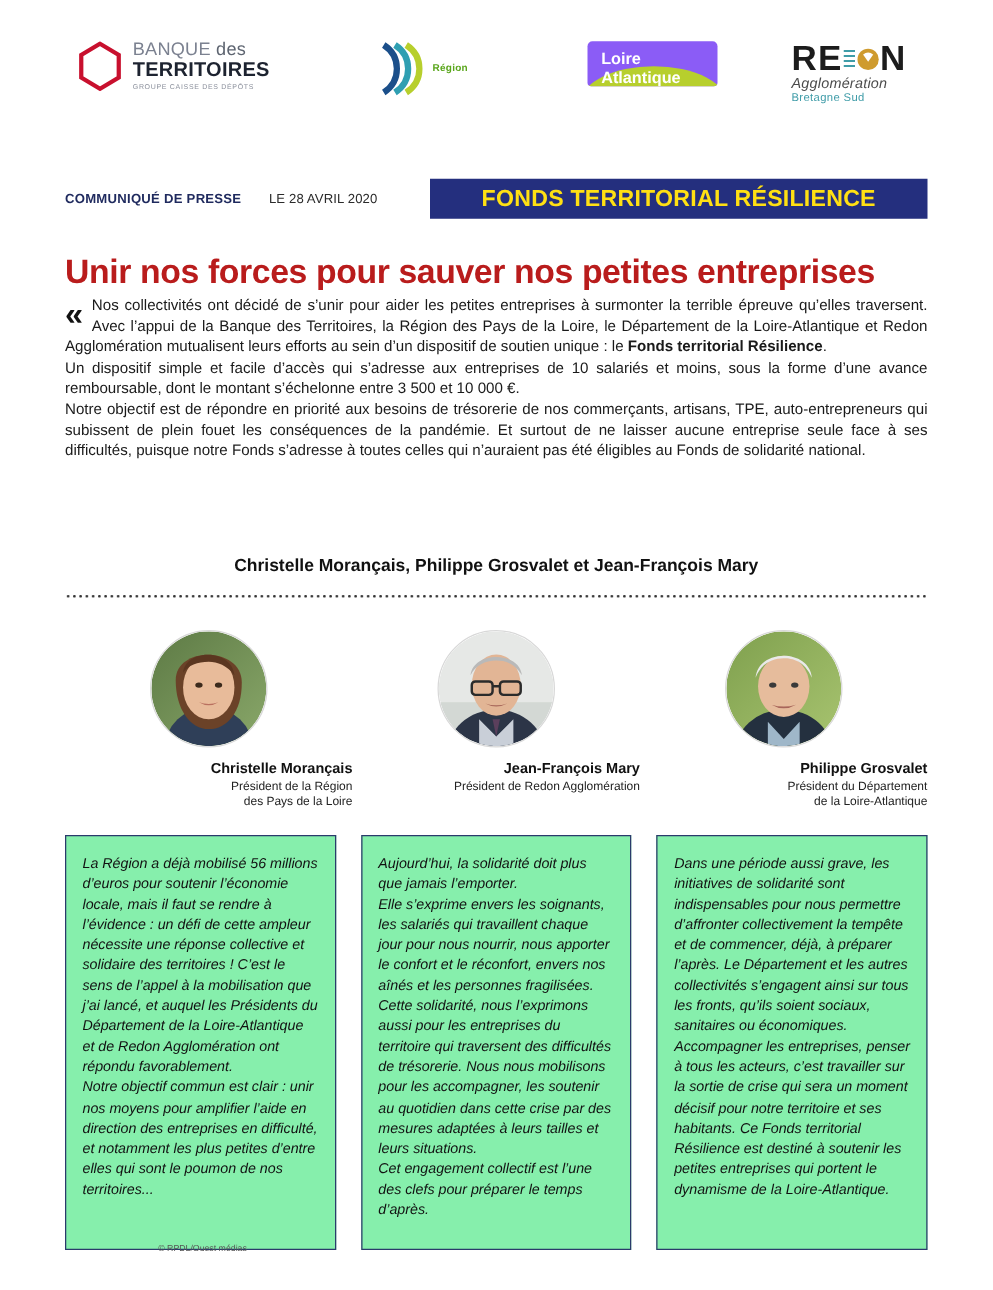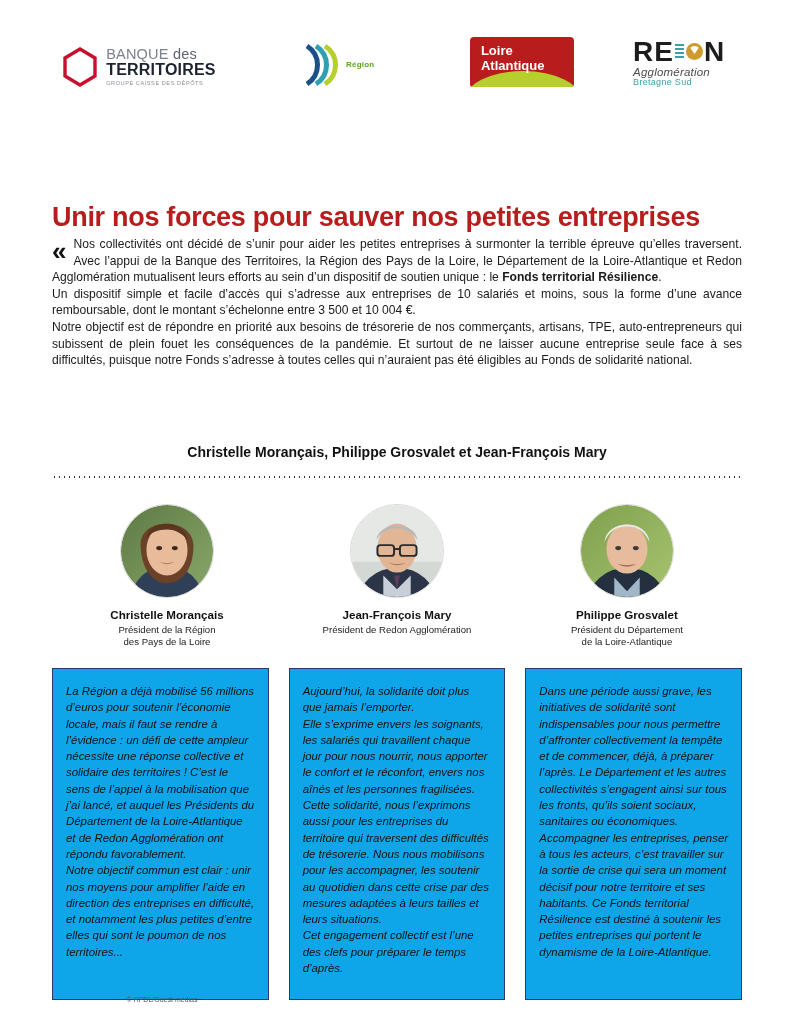--- a/index.html
+++ b/index.html
@@ -14,26 +14,26 @@
     position: relative;
     width: 794px;
     height: 1032px;
     background: #fff;
     overflow: hidden;
   }
 
   
   .logo-bar {
     position: absolute;
-    top: 19px;
+    top: 33px;
     left: 52px;
     width: 690px;
     height: 68px;
     display: flex;
-    align-items: flex-end;
+    align-items: flex-start;
   }
   .logo-slot { display: flex; align-items: center; justify-content: center; }
   .slot-bdt { width: 180px; }
   .slot-pdl { width: 190px; margin-left: 22px; }
   .slot-la  { width: 150px; margin-left: 18px; }
   .slot-redon { width: 130px; margin-left: 22px; }
 
   
   .bdt { display: flex; align-items: center; gap: 8px; }
   .bdt-hex { width: 36px; height: 40px; flex: none; }
@@ -45,22 +45,22 @@
 
   
   .pdl { display: flex; align-items: center; gap: 7px; }
   .pdl-arcs { width: 34px; height: 44px; flex: none; }
   .pdl-txt { line-height: 1; }
   .pdl-l1 { font-size: 8px; font-weight: 700; color: #5aa61c; letter-spacing: .2px; }
   .pdl-l2 { font-size: 16.5px; font-weight: 700; color: #123a6b; letter-spacing: -.2px; margin-top: 2px; }
 
   
   .la-box {
-    position: relative; width: 104px; height: 50px;
-    background: #b91c1c; border-radius: 4px 4px 3px 3px;
+    position: relative; width: 104px; height: 36px;
+    background: #8b5cf6; border-radius: 4px 4px 3px 3px;
     overflow: hidden;
   }
   .la-box .la-curve {
     position: absolute; left: -6px; bottom: -14px; width: 118px; height: 30px;
     background: #b7cf2d; border-radius: 50% 50% 0 0 / 100% 100% 0 0;
   }
   .la-txt {
     position: absolute; left: 11px; top: 7px;
     color: #fff; font-weight: 700; font-size: 13px; line-height: 1.12;
     font-family: "Liberation Sans", sans-serif;
@@ -139,42 +139,42 @@
     background-image: radial-gradient(circle, #333 0.9px, transparent 1.1px);
     background-size: 5px 2px;
     background-repeat: repeat-x;
   }
 
   
   .people {
     position: absolute; top: 504px; left: 52px; width: 690px;
     display: flex;
   }
-  .person { width: 33.33%; text-align: center; }
+  .person { width: 33.33%; text-align: right; }
   .avatar {
     width: 94px; height: 94px; border-radius: 50%;
     margin: 0 auto 10px auto; overflow: hidden;
     border: 1px solid #d8d8d8;
     position: relative;
   }
   .avatar svg { display: block; width: 100%; height: 100%; }
   .p-name { font-size: 11.6px; font-weight: 700; color: #111; margin-bottom: 3px; }
   .p-role { font-size: 9.6px; color: #222; line-height: 12.4px; }
 
   
   .cards {
     position: absolute; top: 668px; left: 52px; width: 690px;
     display: flex; gap: 20px;
   }
   .card {
     flex: 1;
     border: 1px solid #2b3a6b;
     padding: 14px 13px 12px 13px;
     min-height: 332px;
-    background: #0ea5e9;
+    background: #86efac;
   }
   .card p {
     font-size: 11.4px; line-height: 16.3px;
     font-style: italic; color: #111;
     margin: 0;
   }
 
   .credit {
     position: absolute; top: 996px; left: 52px; width: 220px;
     text-align: center; font-size: 7px; color: #555;
@@ -231,28 +231,35 @@
             <span class="redon-o"></span>
             <span>N</span>
         </div>
         <div class="redon-sub1">Agglomération</div>
         <div class="redon-sub2">Bretagne Sud</div>
       </div>
     </div>
 
   </div>
 
+  <div class="header-row">
+    <div class="cp-label">COMMUNIQUÉ DE PRESSE</div>
+    <div class="cp-date">LE 28 AVRIL 2020</div>
+    <div class="cp-banner">
+      <span>FONDS TERRITORIAL RÉSILIENCE</span>
+    </div>
+  </div>
 
   <h1 class="headline">Unir nos forces pour sauver nos petites entreprises</h1>
 
   <div class="body-block">
     <p>
       <span class="guillemet">«</span><span>Nos collectivités ont décidé de s’unir pour aider les petites entreprises à surmonter la terrible épreuve qu’elles traversent. Avec l’appui de la Banque des Territoires, la Région des Pays de la Loire, le Département de la Loire-Atlantique et Redon Agglomération mutualisent leurs efforts au sein d’un dispositif de soutien unique : le </span><b>Fonds territorial Résilience</b><span>.</span>
     </p>
-    <p>Un dispositif simple et facile d’accès qui s’adresse aux entreprises de 10 salariés et moins, sous la forme d’une avance remboursable, dont le montant s’échelonne entre 3 500 et 10 004 €.</p>
+    <p>Un dispositif simple et facile d’accès qui s’adresse aux entreprises de 10 salariés et moins, sous la forme d’une avance remboursable, dont le montant s’échelonne entre 3 500 et 10 000 €.</p>
     <p>Notre objectif est de répondre en priorité aux besoins de trésorerie de nos commerçants, artisans, TPE, auto-entrepreneurs qui subissent de plein fouet les conséquences de la pandémie. Et surtout de ne laisser aucune entreprise seule face à ses difficultés, puisque notre Fonds s’adresse à toutes celles qui n’auraient pas été éligibles au Fonds de solidarité national.</p>
   </div>
 
   <div class="signature">Christelle Morançais, Philippe Grosvalet et Jean-François Mary</div>
 
   <div class="dotted-rule"></div>
 
   <div class="people">
 
     <div class="person">

